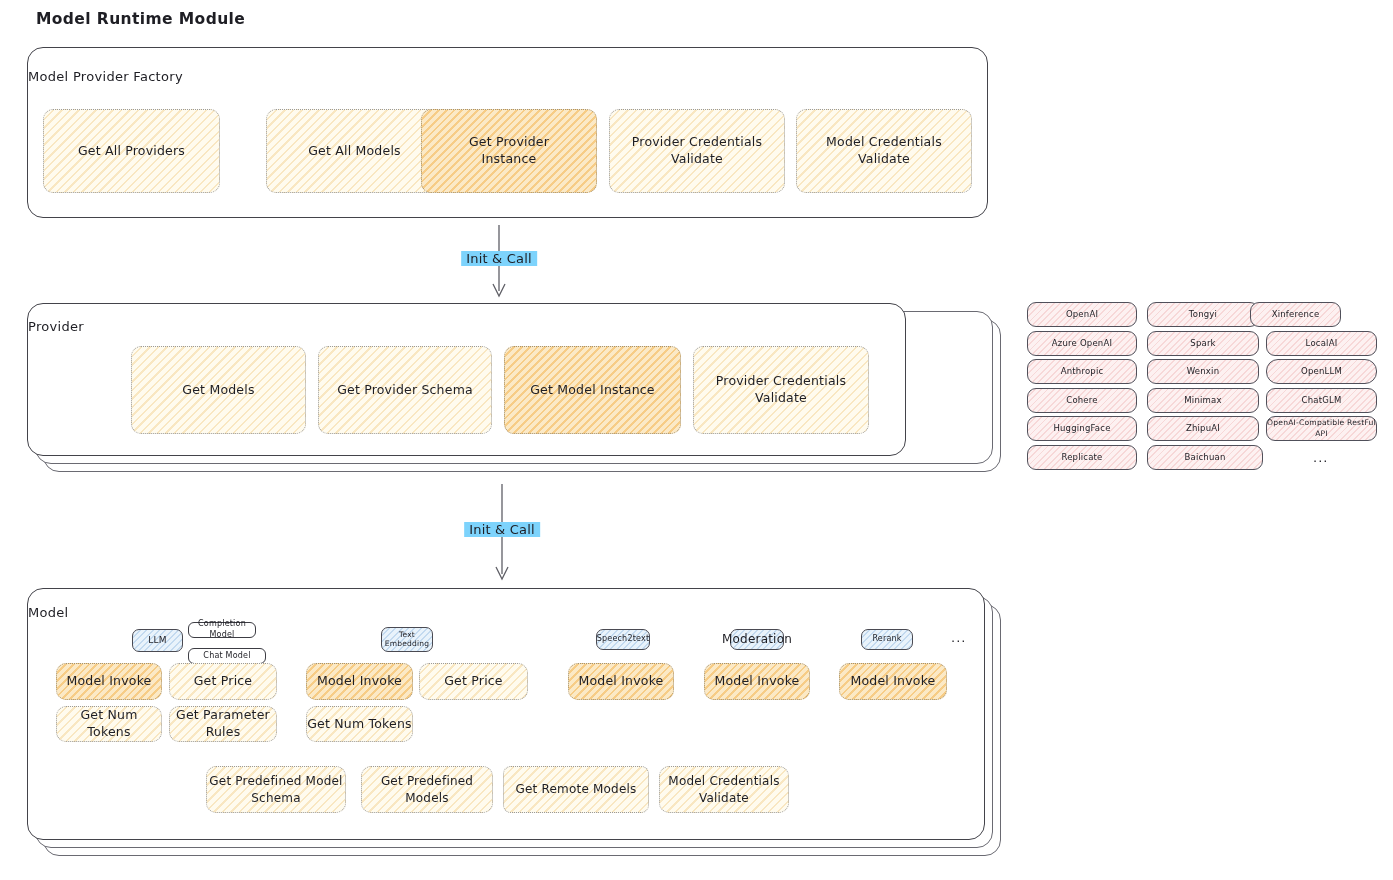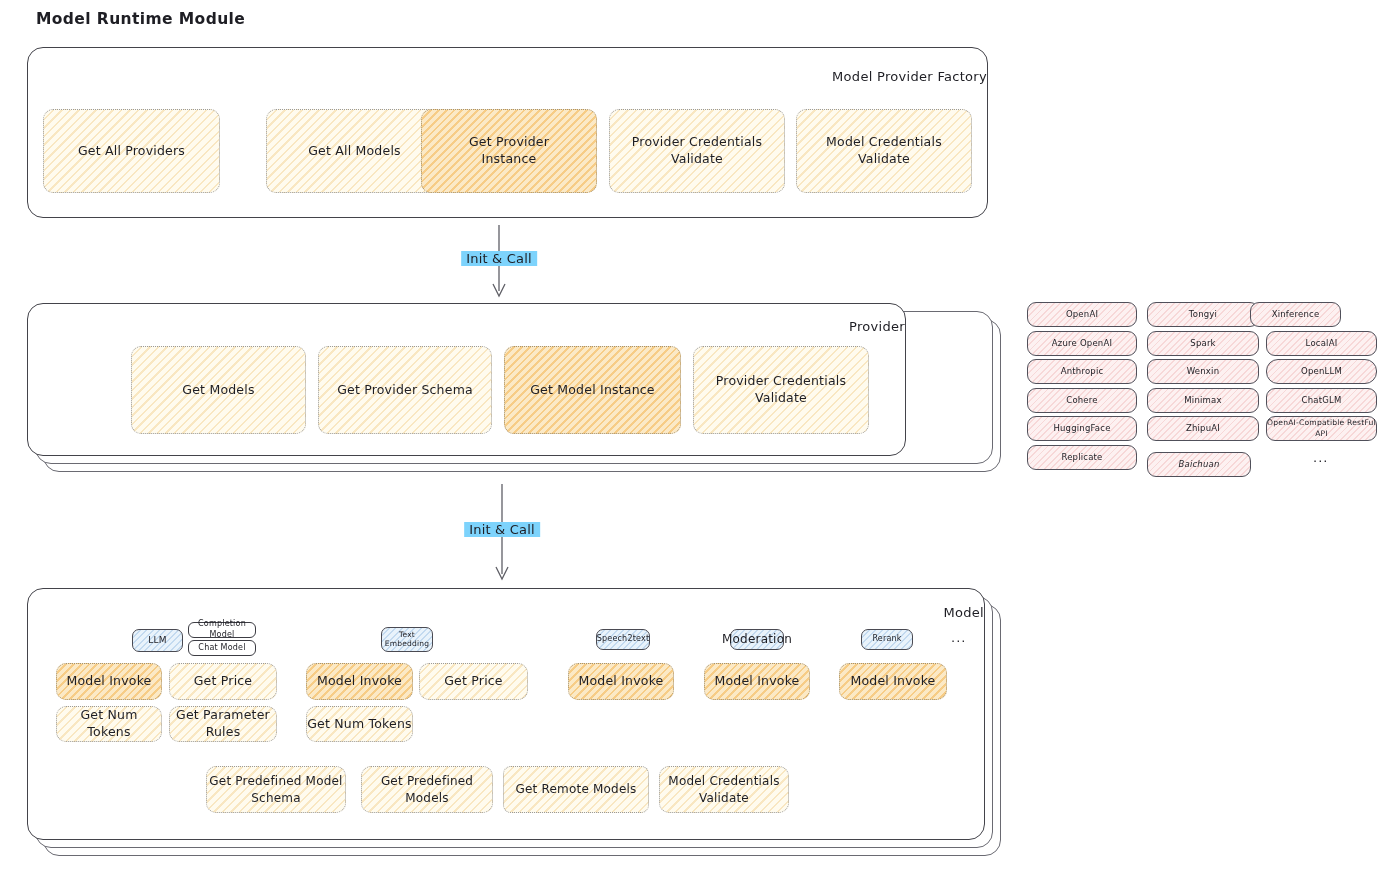--- a/index.html
+++ b/index.html
@@ -13,21 +13,21 @@
     letter-spacing:0.4px;
   }
   
   .frame {
     position:absolute; border:1.4px solid #43434a; border-radius:16px; background:#ffffff;
   }
   .stack-layer {
     position:absolute; border:1.2px solid #6a6a72; border-radius:16px; background:#ffffff;
   }
   .frame-title {
-    position:absolute; left:0; right:0; text-align:right; font-size:13px;
+    position:absolute; left:0; right:0; text-align:left; font-size:13px;
     font-weight:500; letter-spacing:0.3px;
   }
   
   .box {
     position:absolute; display:flex; align-items:center; justify-content:center;
     text-align:center; white-space:pre-line; line-height:1.35; letter-spacing:0.2px;
     border-radius:10px; font-size:12.5px;
   }
   .hatch-yellow {
     border:1.5px dotted #9a9a9a;
@@ -114,38 +114,38 @@
     <div class="box hatch-pink grid-cell" style="left:0px;   top:57px;  width:110px; height:25px;">Anthropic</div>
     <div class="box hatch-pink grid-cell" style="left:120px; top:57px;  width:112px; height:25px;">Wenxin</div>
     <div class="box hatch-pink grid-cell" style="left:239px; top:57px;  width:111px; height:25px;border-radius:12px;">OpenLLM</div>
     <div class="box hatch-pink grid-cell" style="left:0px;   top:86px;  width:110px; height:25px;">Cohere</div>
     <div class="box hatch-pink grid-cell" style="left:120px; top:86px;  width:112px; height:25px;">Minimax</div>
     <div class="box hatch-pink grid-cell" style="left:239px; top:86px;  width:111px; height:25px;">ChatGLM</div>
     <div class="box hatch-pink grid-cell" style="left:0px;   top:114px; width:110px; height:25px;">HuggingFace</div>
     <div class="box hatch-pink grid-cell" style="left:120px; top:114px; width:112px; height:25px;">ZhipuAI</div>
     <div class="box hatch-pink grid-cell" style="left:239px; top:114px; width:111px; height:25px; font-size:7.6px;">OpenAI-Compatible RestFul API</div>
     <div class="box hatch-pink grid-cell" style="left:0px;   top:143px; width:110px; height:25px;">Replicate</div>
-    <div class="box hatch-pink grid-cell" style="left:120px; top:150px; width:104px; height:25px;font-style:italic;">Baichuan</div>
+    <div class="box hatch-pink grid-cell" style="left:120px; top:143px; width:116px; height:25px;">Baichuan</div>
     <div class="dots" style="left:286px; top:148px;">...</div>
   </div>
 
   <svg class="arrow-svg" style="left:492px; top:483px;" width="20" height="98">
     <line x1="10" y1="1" x2="10" y2="91" stroke="#5f5f66" stroke-width="1.3"></line>
     <path d="M4,84 L10,96 L16,84" fill="none" stroke="#5f5f66" stroke-width="1.3"></path>
   </svg>
   <div class="arrow-label" style="left:502px; top:522px;">Init &amp; Call</div>
 
   <div class="stack-layer" style="left:43px; top:604px; width:958px; height:252px;"></div>
   <div class="stack-layer" style="left:35px; top:596px; width:958px; height:252px;"></div>
   <div class="frame" style="left:27px; top:588px; width:958px; height:252px;">
     <div class="frame-title" style="top:16px;">Model</div>
 
     <div class="box hatch-blue" style="left:104px; top:40px; width:51px; height:23px; font-size:9px;">LLM</div>
     <div class="box chip-white" style="left:160px; top:33px; width:68px; height:16px;">Completion Model</div>
-    <div class="box chip-white" style="left:160px; top:51px; width:68px; height:16px;">Chat Model</div>
+    <div class="box chip-white" style="left:160px; top:59px; width:78px; height:16px;">Chat Model</div>
     <div class="box hatch-blue" style="left:353px; top:38px; width:52px; height:25px; font-size:7.5px; line-height:1.15;">Text
 Embedding</div>
     <div class="box hatch-blue" style="left:568px; top:40px; width:54px; height:21px; font-size:8px;">Speech2text</div>
     <div class="box hatch-blue" style="left:702px; top:40px; width:54px; height:21px; font-size:12px;">Moderation</div>
     <div class="box hatch-blue" style="left:833px; top:40px; width:52px; height:21px; font-size:8px;">Rerank</div>
     <div class="dots" style="left:923px; top:41px;">...</div>
 
     <div class="box hatch-orange" style="left:28px;  top:74px; width:106px; height:37px;">Model Invoke</div>
     <div class="box hatch-yellow" style="left:141px; top:74px; width:108px; height:37px;">Get Price</div>
     <div class="box hatch-orange" style="left:278px; top:74px; width:107px; height:37px;">Model Invoke</div>

